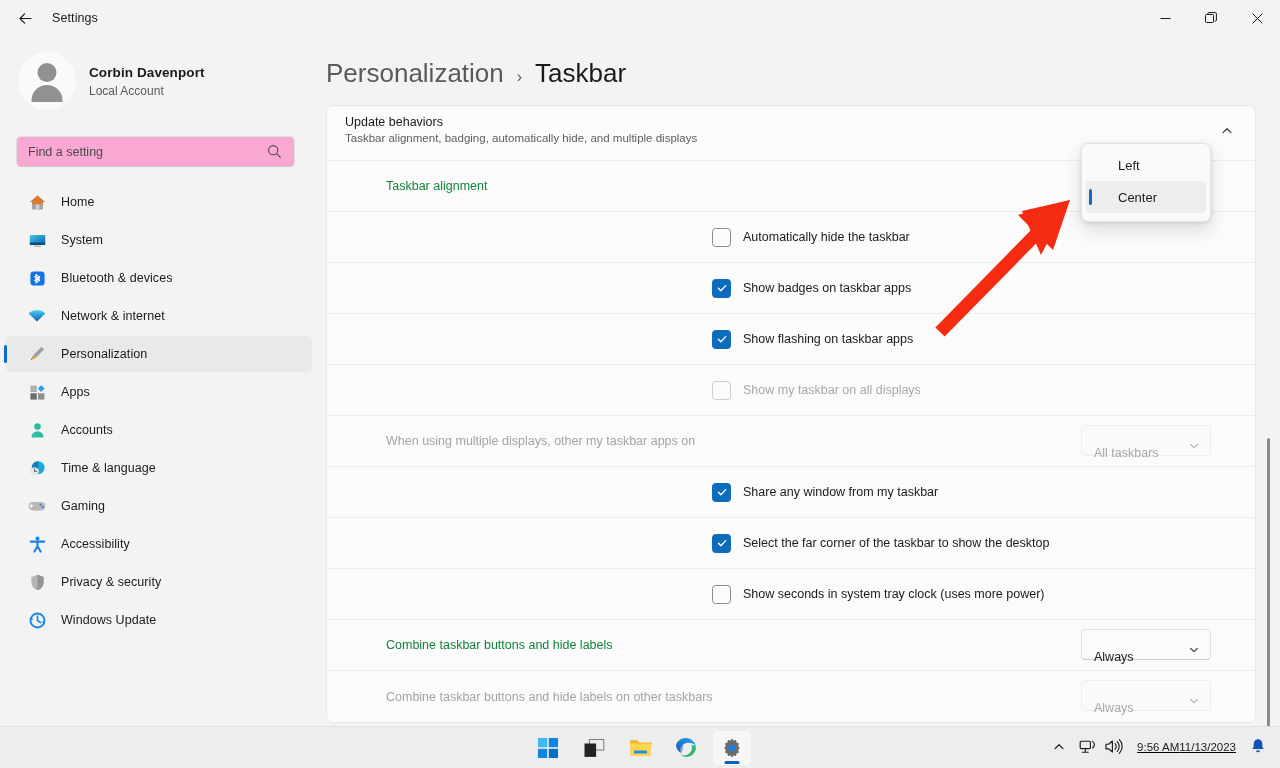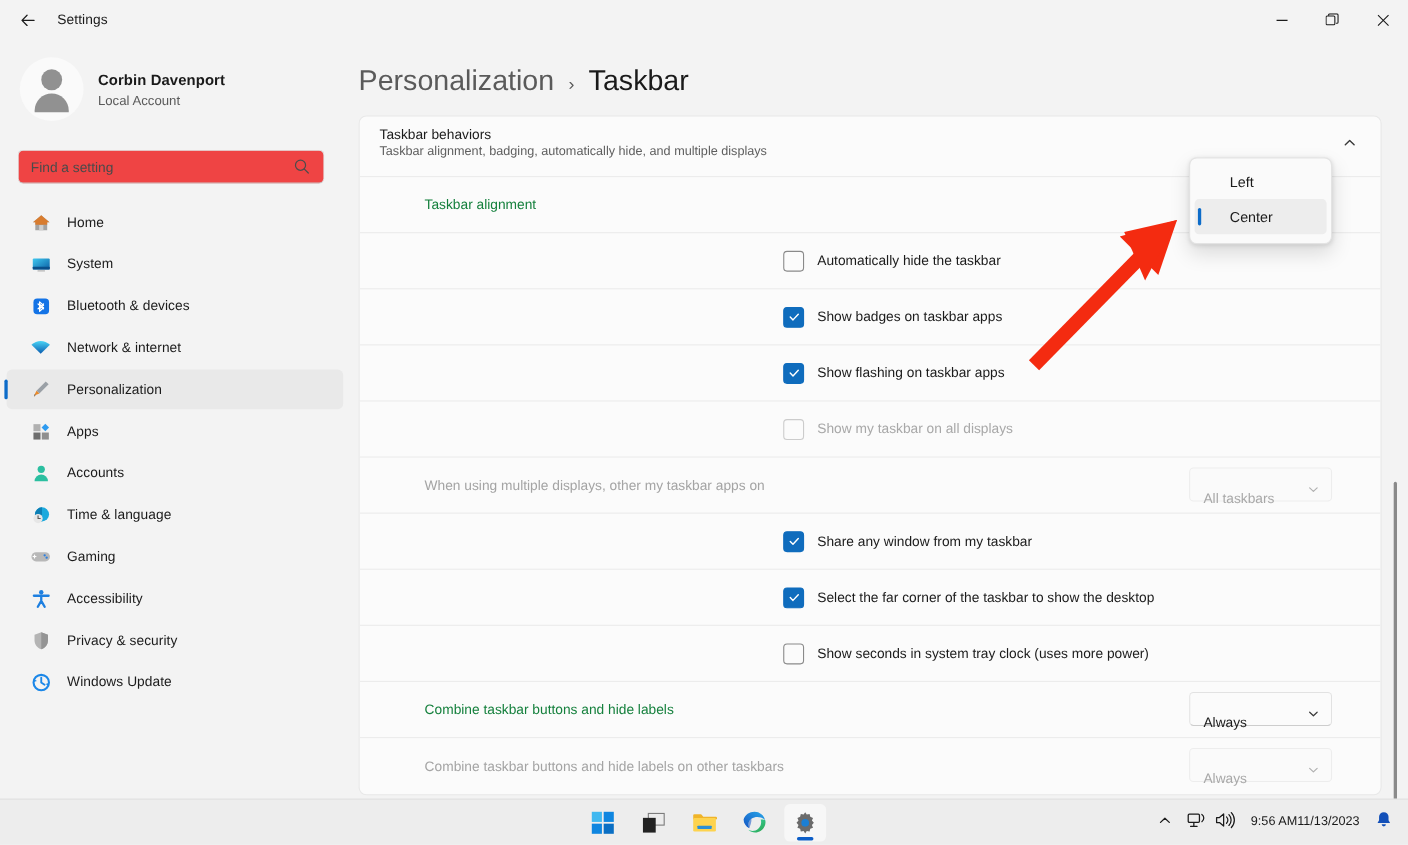--- a/index.html
+++ b/index.html
@@ -65,21 +65,21 @@
     border-radius: 16px 16px 0 0; background: #919191;
   }
   .acct-text { margin-left: 13px; }
   .acct-name { font-size: 13.5px; font-weight: bold; color: #1a1a1a; letter-spacing: .1px; }
   .acct-sub { font-size: 12px; color: #5a5a5a; margin-top: 4px; }
 
   .searchbox {
     position: relative;
     margin: 26px 0 0 16px;
     width: 279px; height: 31px;
-    background: #ef4444;
+    background: #f9a8d4;
     border: 1px solid #e0e0e0;
     border-bottom: 1px solid #c8c8c8;
     border-radius: 5px;
     display: flex; 
   }
   .searchbox input {
     border: 0; outline: 0; background: transparent;
     font-family: "Liberation Sans", sans-serif;
     font-size: 12.5px; color: #2b2b2b;
     margin-left: 11px; width: 225px;
@@ -246,21 +246,21 @@
   }
   .tray {
     position: absolute; right: 8px; top: 0; height: 42px;
     display: flex; align-items: center; gap: 2px;
   }
   .tray-btn {
     height: 34px; border-radius: 5px; cursor: pointer;
     display: flex; align-items: center; justify-content: center; padding: 0 6px;
   }
   .clock {
-    text-align: right; line-height: 1.32; padding: 0 6px; cursor: pointer;
+    text-align: right; line-height: 1.32; padding: 0 6px; cursor: pointer; text-decoration: underline;
   }
   .clock div { font-size: 11.5px; color: #1b1b1b; }
 </style>
 </head>
 <body>
 
 <div id="app">
 
   <div class="titlebar">
     <div class="back-btn">
@@ -462,21 +462,21 @@
 
     <div class="crumbs">
       <span class="crumb-parent">Personalization</span>
       <span class="crumb-sep">›</span>
       <span class="crumb-current">Taskbar</span>
     </div>
 
     <div class="card">
 
       <div class="card-head">
-        <div class="card-head-title">Taskbar behaviors</div>
+        <div class="card-head-title">Update behaviors</div>
         <div class="card-head-sub">Taskbar alignment, badging, automatically hide, and multiple displays</div>
         <div class="collapse-btn">
           <span>
             <svg width="12" height="12" viewBox="0 0 12 12" fill="none" stroke="#3a3a3a" stroke-width="1.3">
               <path d="M2 7.6L6 3.8l4 3.8" stroke-linecap="round" stroke-linejoin="round"></path>
             </svg>
           </span>
         </div>
       </div>
 

